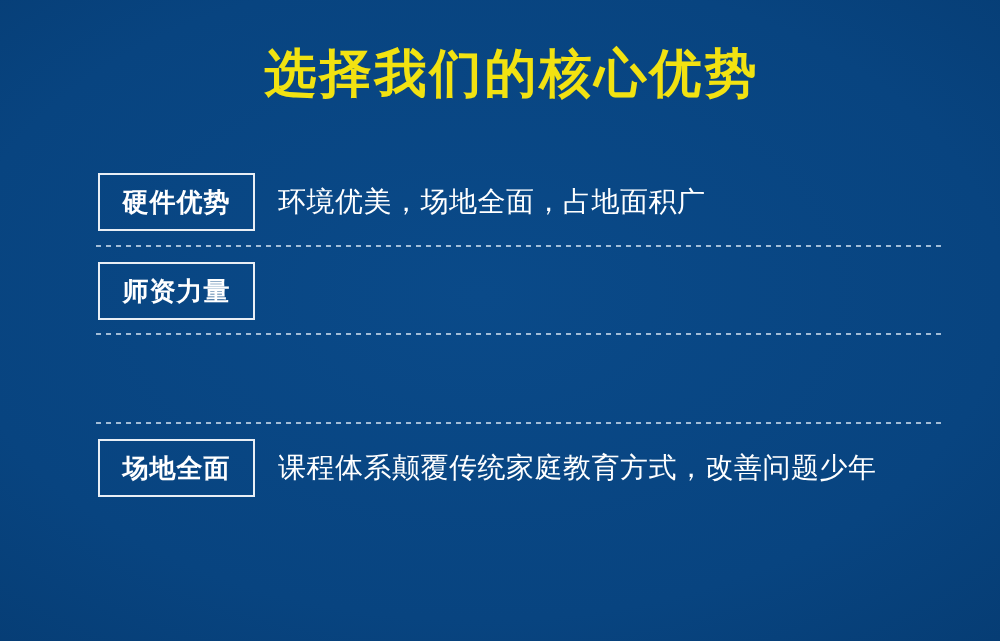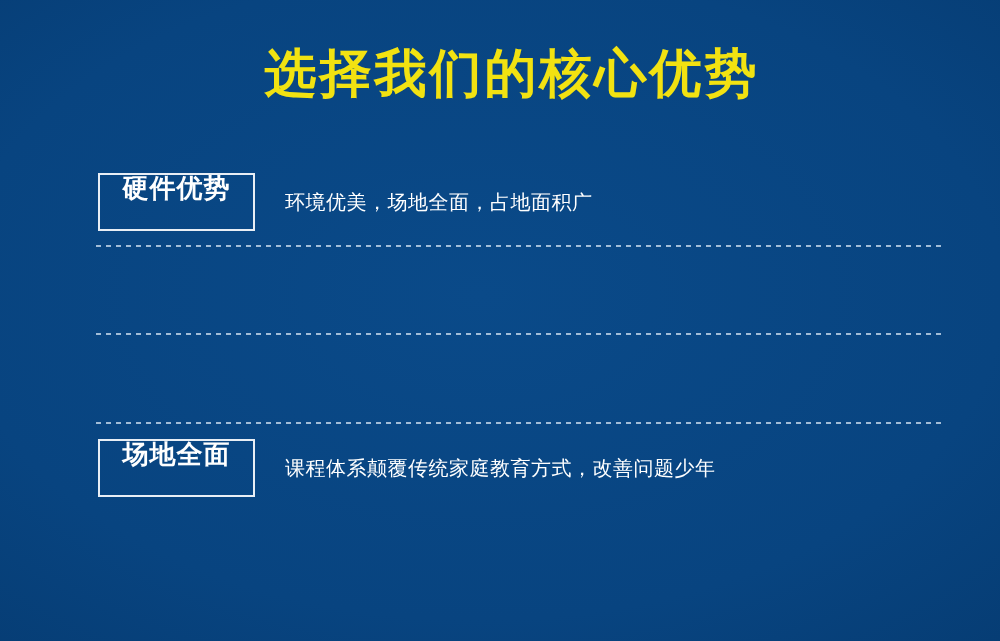--- a/index.html
+++ b/index.html
@@ -59,34 +59,35 @@
     align-items: center;
     margin-left: 98px;
   }
   .tag-box {
     box-sizing: border-box;
     width: 157px;
     height: 58px;
     border: 2px solid #e8eef5;
     background: transparent;
     display: flex;
+    align-items: center;
     justify-content: center;
     flex: 0 0 auto;
   }
   .tag-label {
     font-size: 26px;
     line-height: 26px;
     font-weight: bold;
     color: #ffffff;
     letter-spacing: 1px;
     white-space: nowrap;
   }
   .row-desc {
-    margin-left: 30px;
-    font-size: 20px;
+    margin-left: 23px;
+    font-size: 28px;
     line-height: 32px;
     color: #ffffff;
     letter-spacing: 0.5px;
     white-space: nowrap;
   }
   .divider {
     position: absolute;
     left: 96px;
     width: 846px;
     bottom: 0;
@@ -117,20 +118,23 @@
         <div class="tag-box">
           <span class="tag-label">硬件优势</span>
         </div>
         <div class="row-desc">环境优美，场地全面，占地面积广</div>
       </div>
       <div class="divider"></div>
     </div>
 
     <div class="row">
       <div class="row-inner">
+        <div class="tag-box">
+          <span class="tag-label">师资力量</span>
+        </div>
       </div>
       <div class="divider"></div>
     </div>
 
     <div class="row">
       <div class="divider"></div>
     </div>
 
     <div class="row">
       <div class="row-inner">

